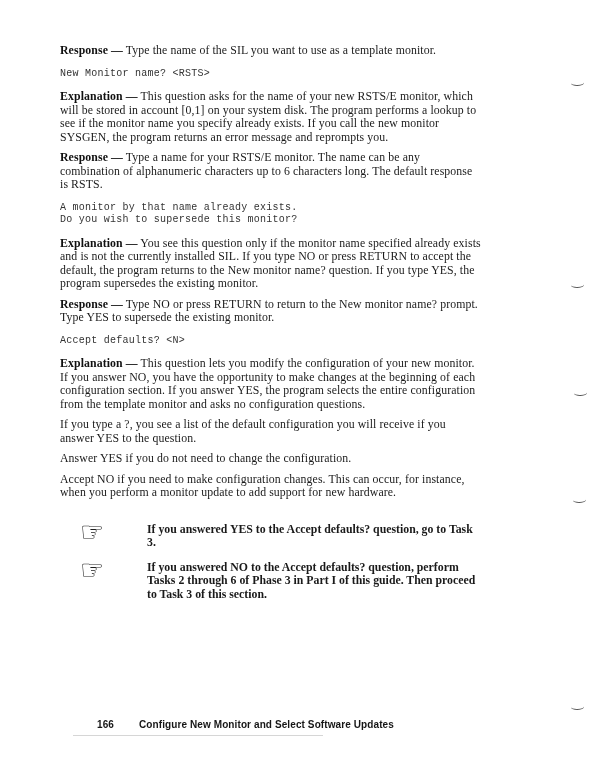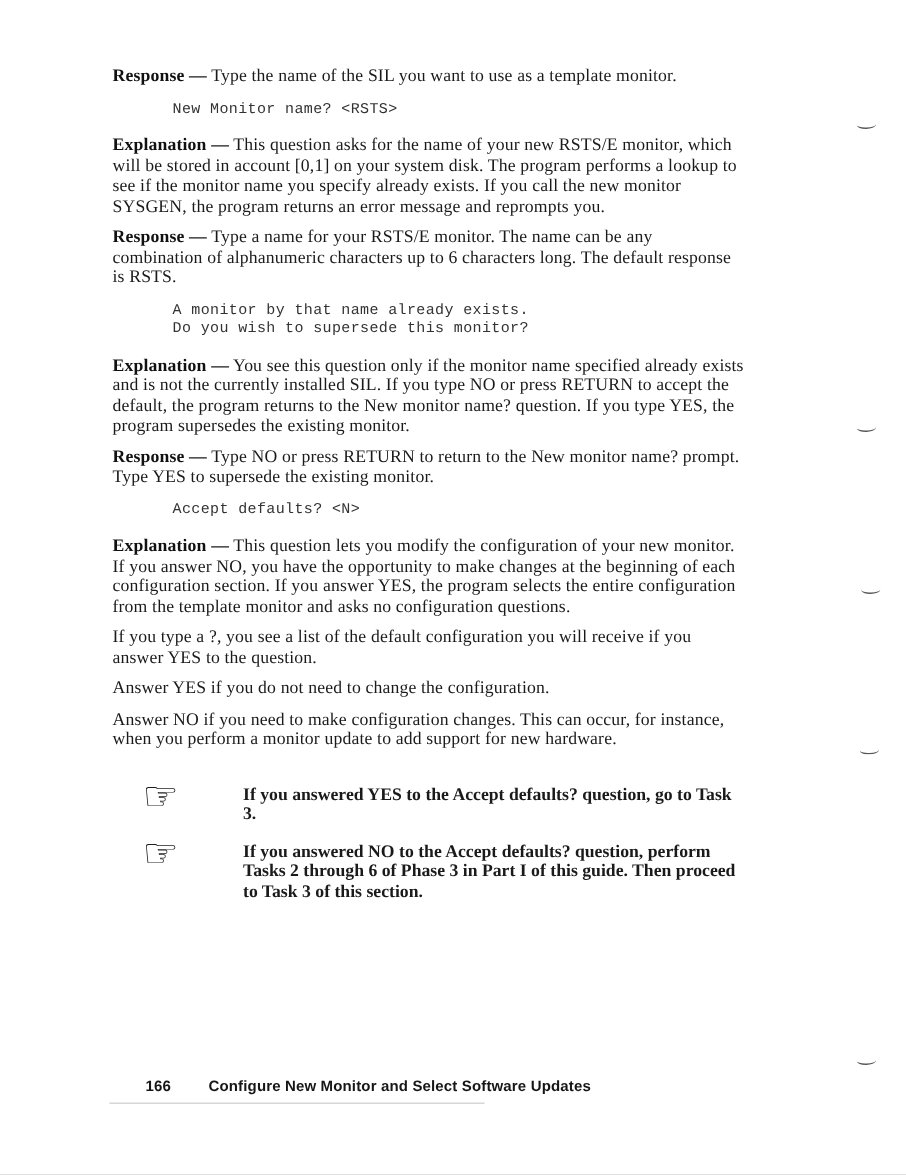--- a/index.html
+++ b/index.html
@@ -10,21 +10,21 @@
   .page {
     position: relative;
     width: 604px;
     height: 783px;
     margin: 0 auto;
     background: #ffffff;
     overflow: hidden;
     color: #1a1a1a;
   }
   .content {
-    padding: 44px 64px 0 75px;
+    padding: 44px 64px 0 60px;
     width: 422px;
     box-sizing: content-box;
   }
   .para {
     margin: 0 0 7px 0;
     font-size: 11.8px;
     line-height: 13.5px;
     letter-spacing: 0.1px;
     color: #1a1a1a;
   }
@@ -33,21 +33,21 @@
     color: #111;
   }
   .terminal {
     margin: 10px 0;
     font-family: "Liberation Mono", "DejaVu Sans Mono", monospace;
     font-size: 10px;
     color: #333333;
     letter-spacing: 0.25px;
   }
   .terminal + .terminal { margin-top: -7px; }
-  .tline { line-height: 12.5px; white-space: pre; margin-left: 40px; }
+  .tline { line-height: 12.5px; white-space: pre; }
   .notes { margin-top: 21px; }
   .note {
     display: flex;
     align-items: flex-start;
     min-height: 30px;
   }
   .note + .note { margin-top: 8px; }
   .manicule {
     width: 87px;
     box-sizing: border-box;
@@ -153,21 +153,21 @@
 
     <p class="para">
       <span>If you type a ?, you see a list of the default configuration you will receive if you answer YES to the question.</span>
     </p>
 
     <p class="para">
       <span>Answer YES if you do not need to change the configuration.</span>
     </p>
 
     <p class="para">
-      <span>Answer NO if you need to make configuration changes. This can occur, for instance, when you perform a monitor update to add support for new hardware.</span>
+      <span>Accept NO if you need to make configuration changes. This can occur, for instance, when you perform a monitor update to add support for new hardware.</span>
     </p>
 
 
     <div class="notes">
       <div class="note">
         <span class="manicule">☞</span>
         <span class="note-text">If you answered YES to the Accept defaults? question, go to Task 3.</span>
       </div>
       <div class="note">
         <span class="manicule">☞</span>

